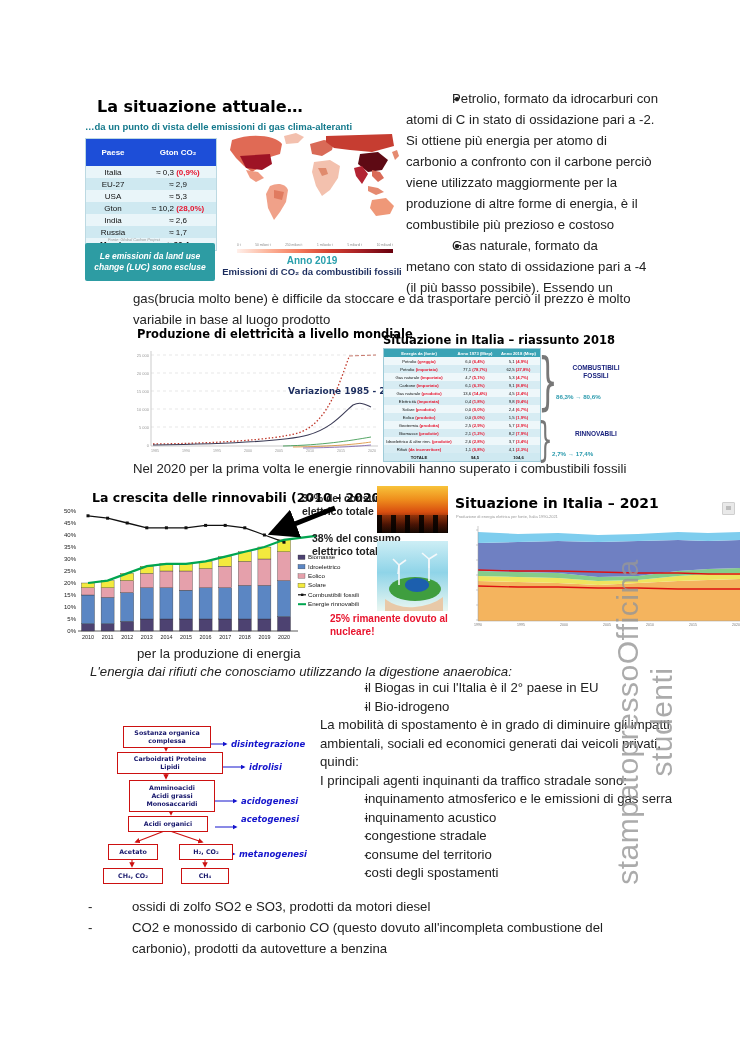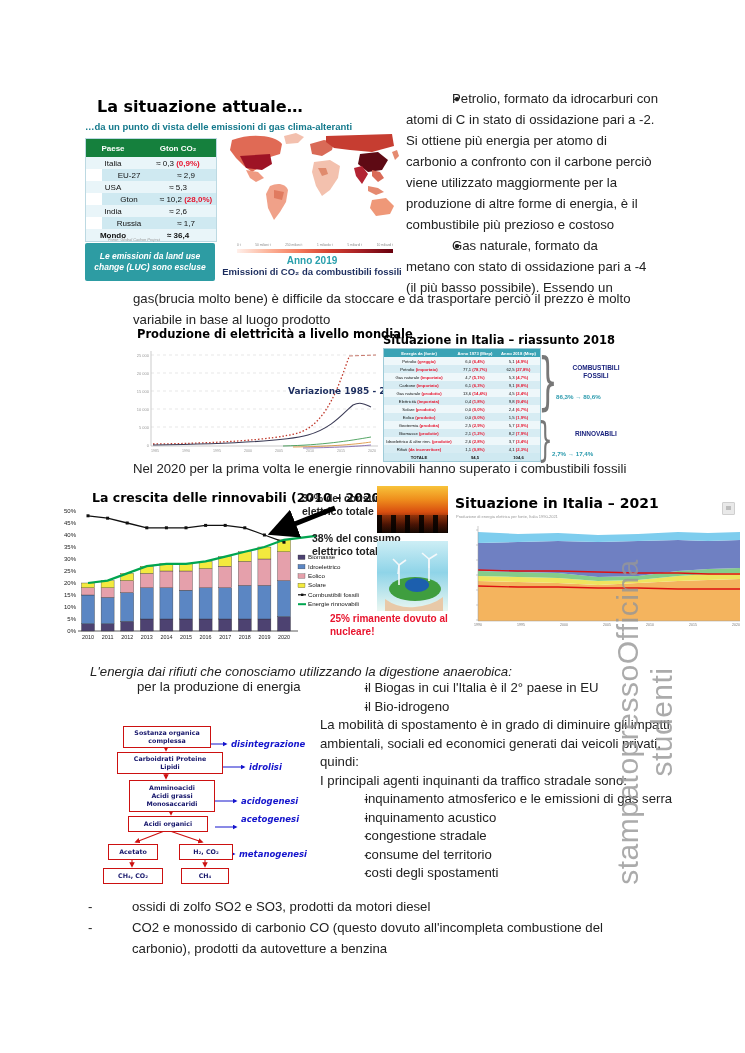--- a/index.html
+++ b/index.html
@@ -5,25 +5,25 @@
   html,body{margin:0;padding:0;background:#fff;}
   #page{position:relative;width:745px;height:1053px;background:#fff;overflow:hidden;
         font-family:"Liberation Sans",sans-serif;color:#111;}
   .abs{position:absolute;}
   .slide-title{font-family:"DejaVu Sans",sans-serif;font-weight:bold;color:#000;}
   .body-txt{font-size:13.2px;line-height:21px;color:#222;}
   .bpar{text-indent:24px;}
   .bpar .blt{display:inline-block;width:22px;font-size:10px;vertical-align:1px;}
   
   .ptable{width:130px;font-size:8px;border:1px solid #bcd9e2;}
-  .ptable .ph{display:flex;background:#15803d;color:#fff;font-weight:bold;height:18px;align-items:center;}
+  .ptable .ph{display:flex;background:#1d4ed8;color:#fff;font-weight:bold;height:27px;align-items:center;}
   .ptable .ph span:first-child{width:54px;text-align:center;}
   .ptable .ph span:last-child{flex:1;text-align:center;}
   .p-row{display:flex;height:12px;align-items:center;background:#e9f5f9;}
-  .p-row.alt{background:#cfe9f1;margin-left:16px;}
+  .p-row.alt{background:#cfe9f1;}
   .p-row.tot{font-weight:bold;justify-content:space-between;}
   .p-row span:first-child{width:54px;text-align:center;}
   .p-row span:last-child{flex:1;text-align:center;}
   .red{color:#e8132d;font-weight:bold;}
   .note-box{background:#2d9ca3;color:#fff;font-weight:bold;font-style:italic;font-size:8.5px;
             line-height:1.35;text-align:center;display:flex;align-items:center;justify-content:center;
             border-radius:2px;padding:2px;}
   
   .t18{width:156px;font-size:4.2px;border:0.5px solid #9fcbd8;}
   .t18 .h{display:flex;background:#3aa3b5;color:#fff;font-weight:bold;min-height:8px;align-items:center;text-align:center;}
@@ -416,21 +416,21 @@
       <line x1="10" y1="98" x2="12" y2="98" stroke="#999" stroke-width="0.5"></line>
       <text x="12" y="104" text-anchor="middle" font-size="3.5" fill="#777" font-family="Liberation Sans">1990</text>
       <text x="55" y="104" text-anchor="middle" font-size="3.5" fill="#777" font-family="Liberation Sans">1995</text>
       <text x="98" y="104" text-anchor="middle" font-size="3.5" fill="#777" font-family="Liberation Sans">2000</text>
       <text x="141" y="104" text-anchor="middle" font-size="3.5" fill="#777" font-family="Liberation Sans">2005</text>
       <text x="184" y="104" text-anchor="middle" font-size="3.5" fill="#777" font-family="Liberation Sans">2010</text>
       <text x="227" y="104" text-anchor="middle" font-size="3.5" fill="#777" font-family="Liberation Sans">2015</text>
       <text x="270" y="104" text-anchor="middle" font-size="3.5" fill="#777" font-family="Liberation Sans">2020</text>
     </svg>
 
-  <div class="abs body-txt" style="left:137px;top:643px;width:300px;margin-top:33px;">per la produzione di energia</div>
+  <div class="abs body-txt" style="left:137px;top:643px;width:300px;">per la produzione di energia</div>
   <div class="abs body-txt" style="left:90px;top:661px;width:610px;font-style:italic;">L'energia dai rifiuti che conosciamo utilizzando la digestione anaerobica:</div>
 
   <div class="abs mob" style="left:320px;top:679px;width:360px;">
     <div>
         <div class="m-item">il Biogas in cui l'Italia è il 2° paese in EU</div>
         <div class="m-item">il Bio-idrogeno</div>
       </div>
     <div>La mobilità di spostamento è in grado di diminuire gli impatti ambientali, sociali ed economici generati dai veicoli privati, quindi:</div>
     <div>I principali agenti inquinanti da traffico stradale sono:</div>
     <div>

